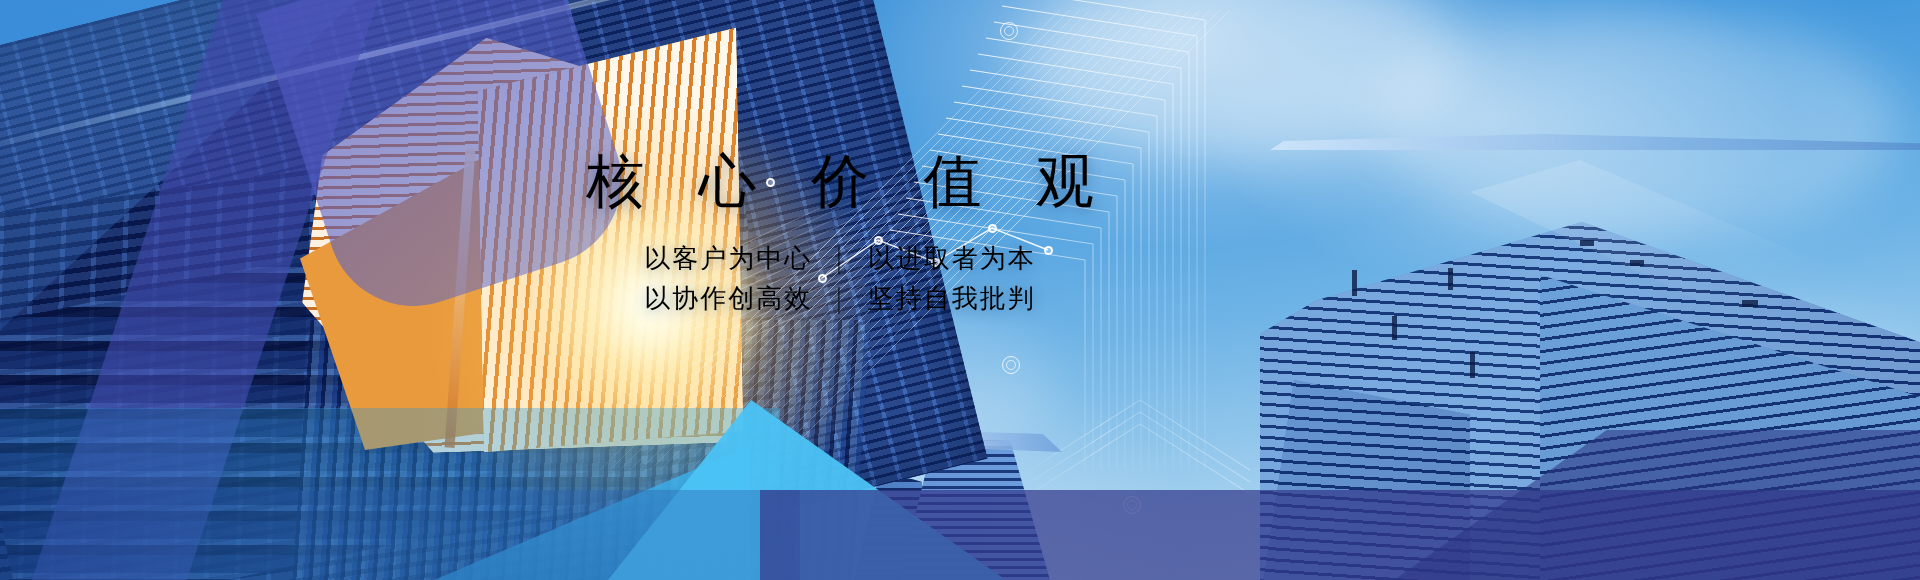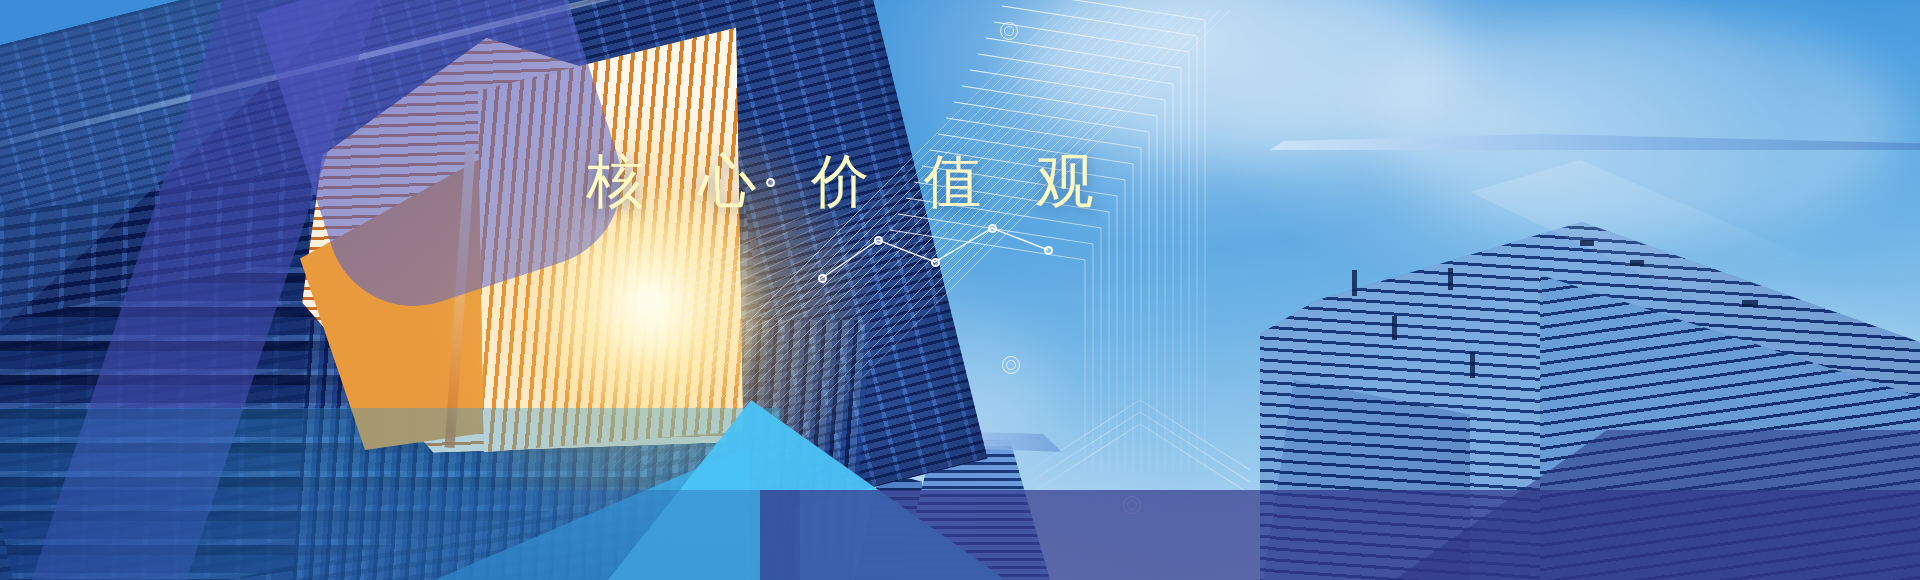--- a/index.html
+++ b/index.html
@@ -219,21 +219,21 @@
   
   .cornerNavy{
     left:1380px; top:430px; width:540px; height:160px;
     background:rgba(44,52,132,.55);
     clip-path:polygon(42% 0, 100% 0, 100% 100%, 0 100%);
   }
 
   
   .textblock{
     position:absolute; left:560px; top:150px; width:560px;
-    text-align:center; color:#fef9c3;
+    text-align:center; color:#000000;
     text-shadow:0 2px 14px rgba(12,50,110,.45);
   }
   .title{
     font-size:58px; line-height:1.1; font-weight:400;
     letter-spacing:18px; text-indent:18px;
     white-space:nowrap;
   }
   .subs{ margin-top:24px; }
   .subline{
     font-size:26px; line-height:1.55; letter-spacing:2px;
@@ -393,15 +393,27 @@
   <div class="ovr blobPurple"></div>
   <div class="ovr sheetTeal"></div>
   <div class="ovr triCyan2"></div>
   <div class="ovr triCyan"></div>
   <div class="ovr bandNavy2"></div>
   <div class="ovr bandNavy"></div>
   <div class="ovr cornerNavy"></div>
 
   <div class="textblock">
     <div class="title">核 心 价 值 观</div>
+    <div class="subs">
+      <div class="subline">
+        <span>以客户为中心</span>
+        <span class="sep">|</span>
+        <span>以进取者为本</span>
+      </div>
+      <div class="subline">
+        <span>以协作创高效</span>
+        <span class="sep">|</span>
+        <span>坚持自我批判</span>
+      </div>
+    </div>
   </div>
 
 </div>
 
 </body></html>

